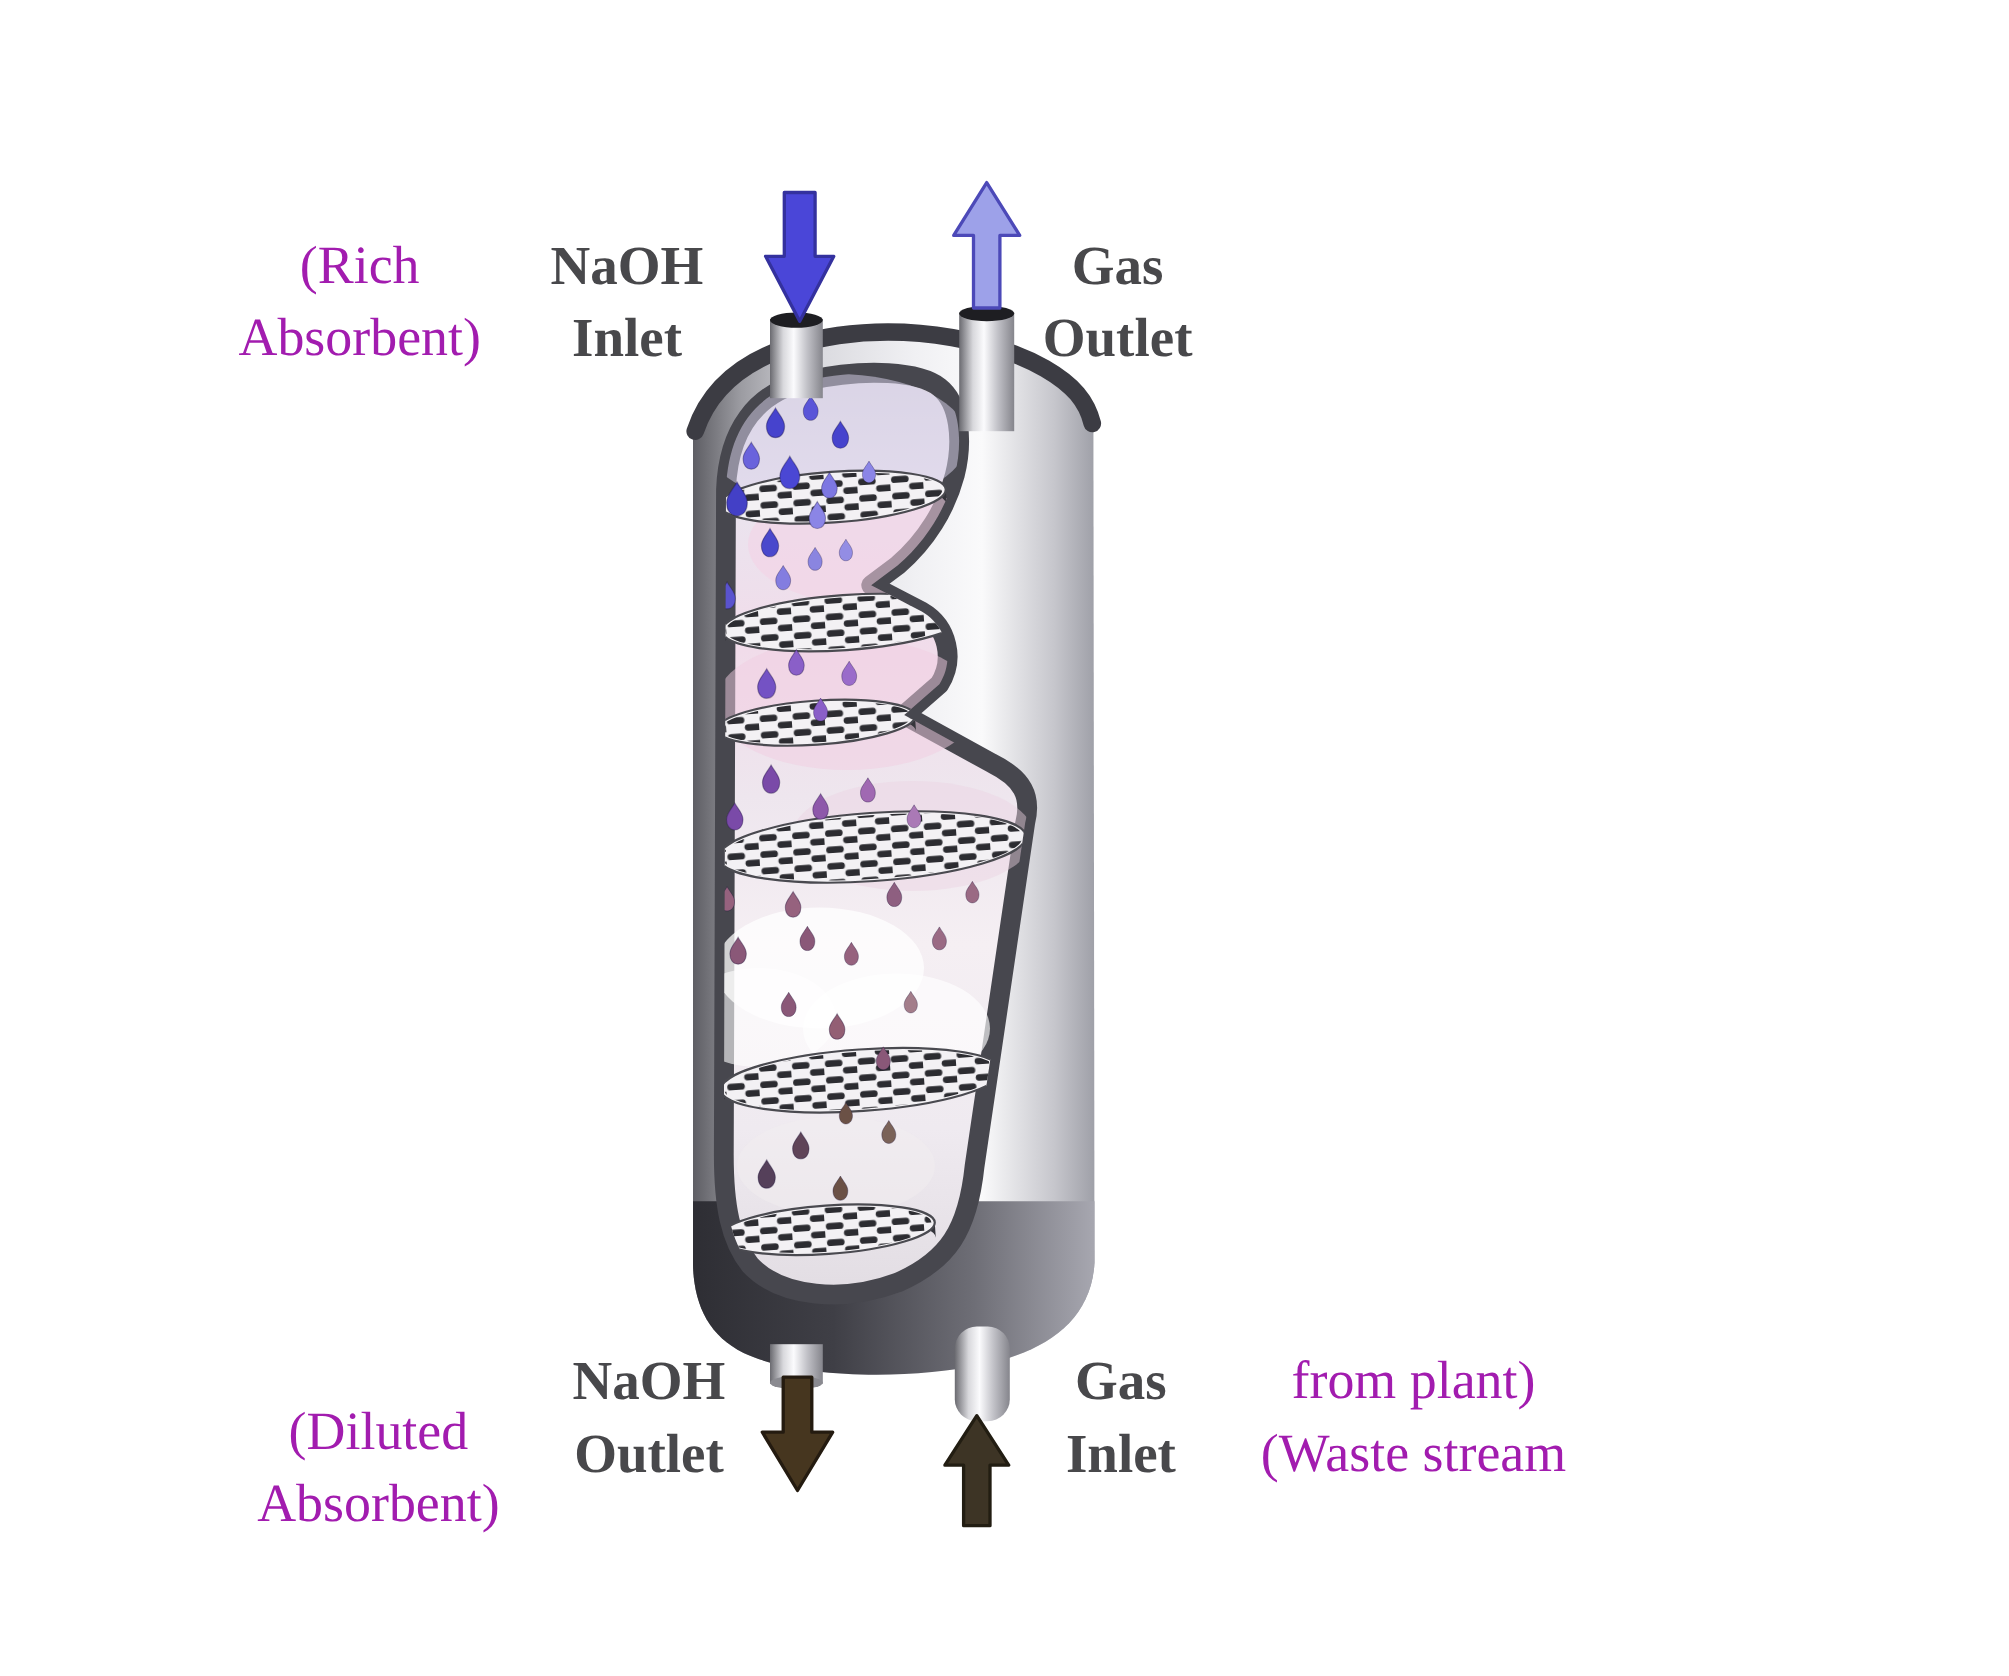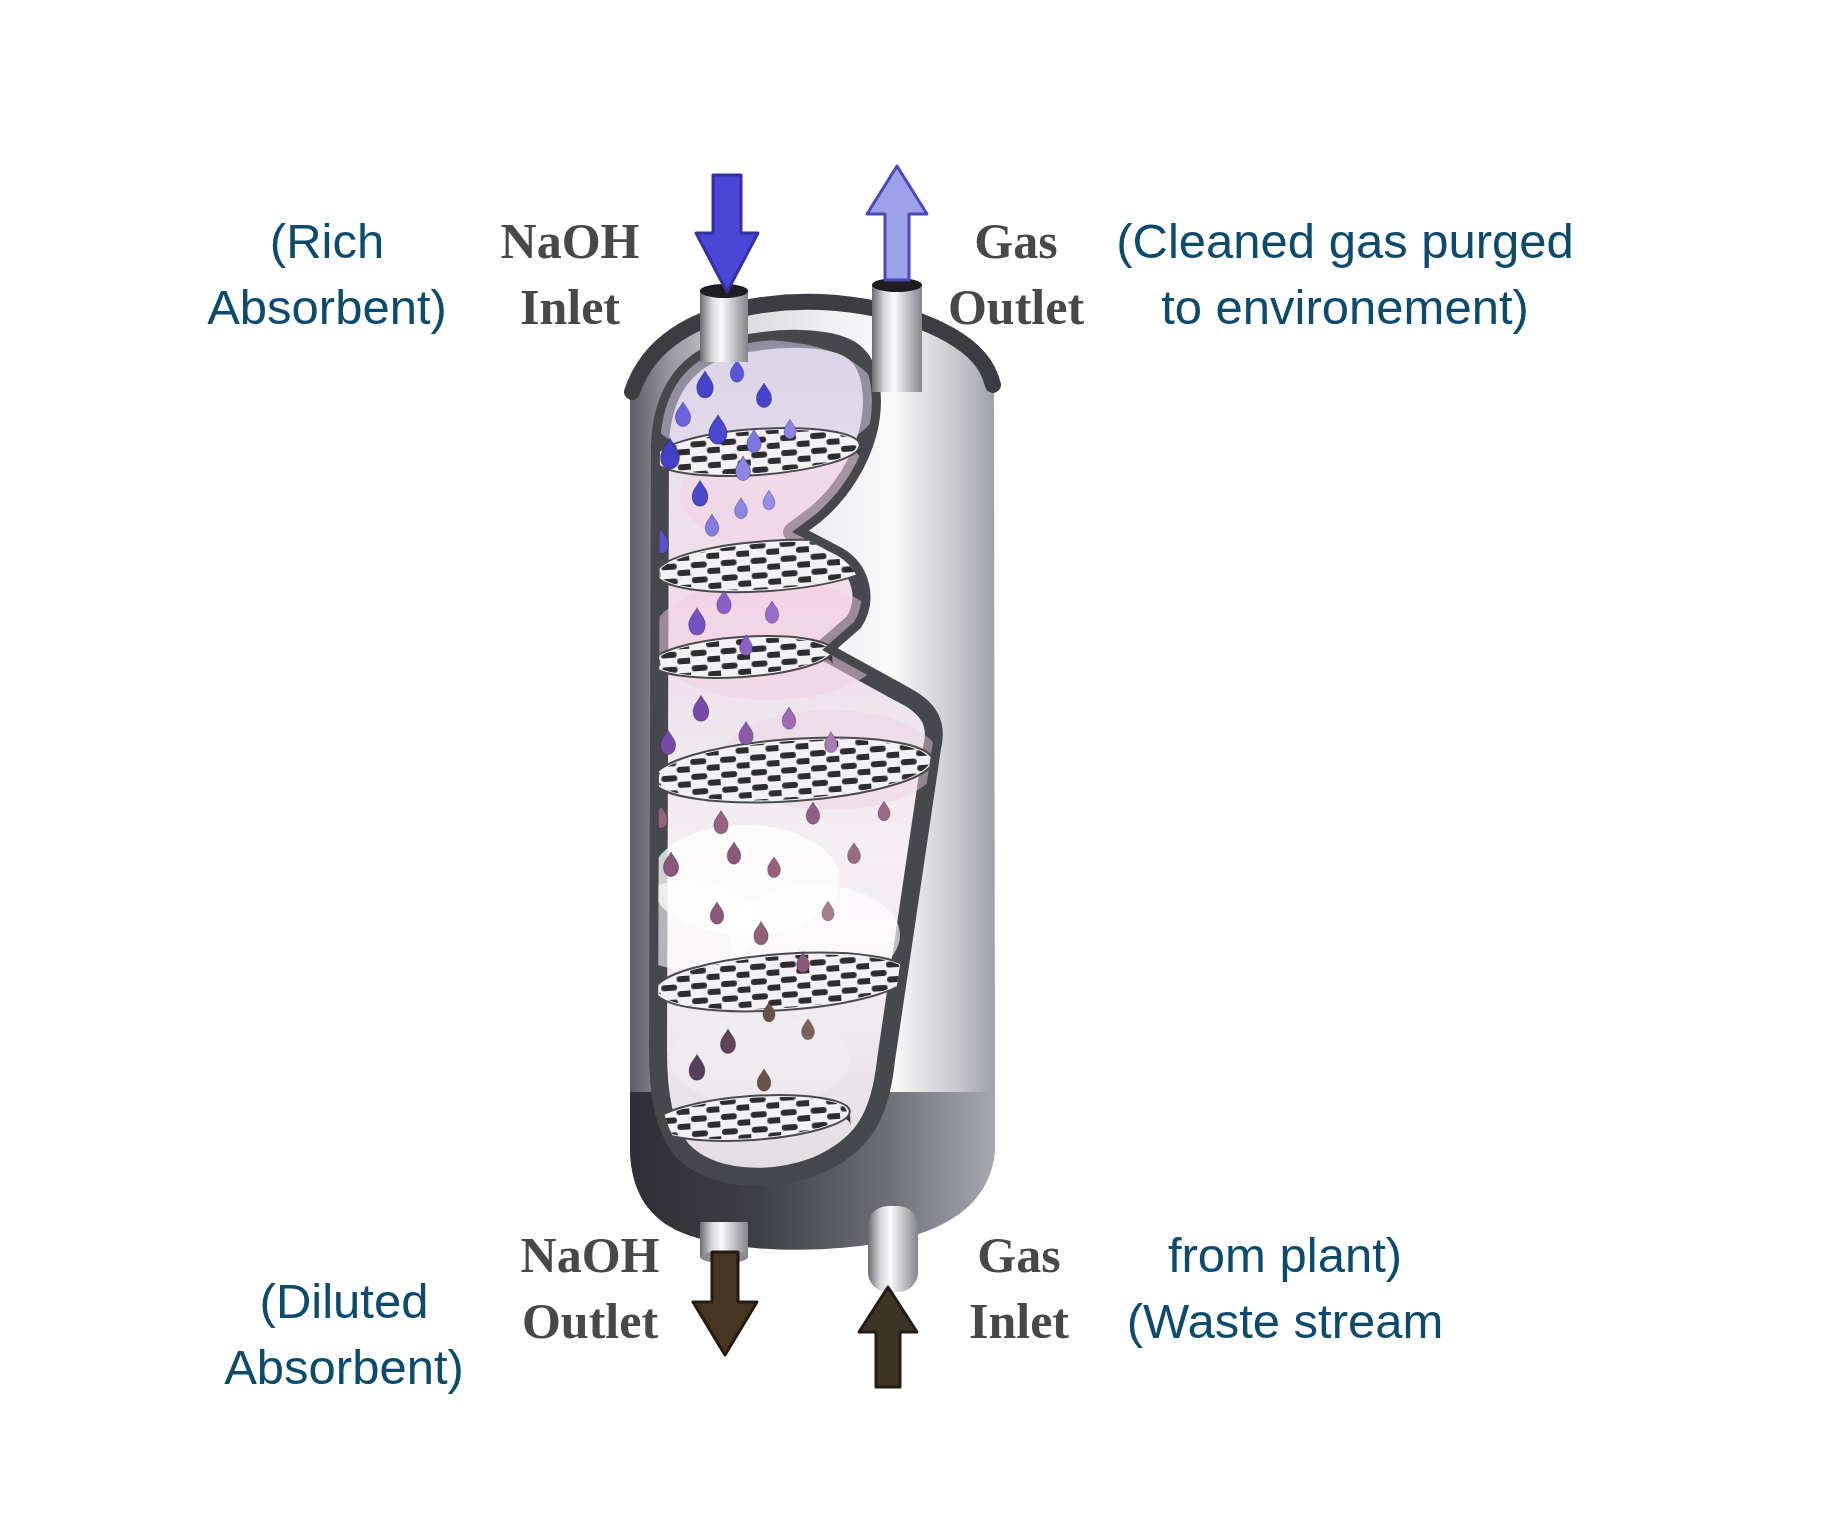--- a/index.html
+++ b/index.html
@@ -23,23 +23,23 @@
   }
   .lbl {
     position: absolute;
     transform: translateX(-50%);
     text-align: center;
     white-space: nowrap;
     line-height: 66px;
     user-select: none;
   }
   .lbl.sans {
-    font-family: Liberation Sans, sans-serif;
+    font-family: Liberation Serif, serif;
     font-size: 49px;
-    color: #0c4a6e;
+    color: #a21caf;
   }
   .lbl.serif {
     font-family: Liberation Serif, serif;
     font-size: 50px;
     font-weight: 700;
     color: #48484b;
   }
 </style>
 </head>
 <body>
@@ -255,24 +255,20 @@
     <div>Absorbent)</div>
   </div>
   <div class="lbl serif" style="left:570px;  top:208px;">
     <div>NaOH</div>
     <div>Inlet</div>
   </div>
   <div class="lbl serif" style="left:1016px; top:208px;">
     <div>Gas</div>
     <div>Outlet</div>
   </div>
-  <div class="lbl sans" style="left:1345px; top:208px;">
-    <div>(Cleaned gas purged</div>
-    <div>to environement)</div>
-  </div>
 
   <div class="lbl sans" style="left:344px;  top:1268px;">
     <div>(Diluted</div>
     <div>Absorbent)</div>
   </div>
   <div class="lbl serif" style="left:590px;  top:1222px;">
     <div>NaOH</div>
     <div>Outlet</div>
   </div>
   <div class="lbl serif" style="left:1019px; top:1222px;">

